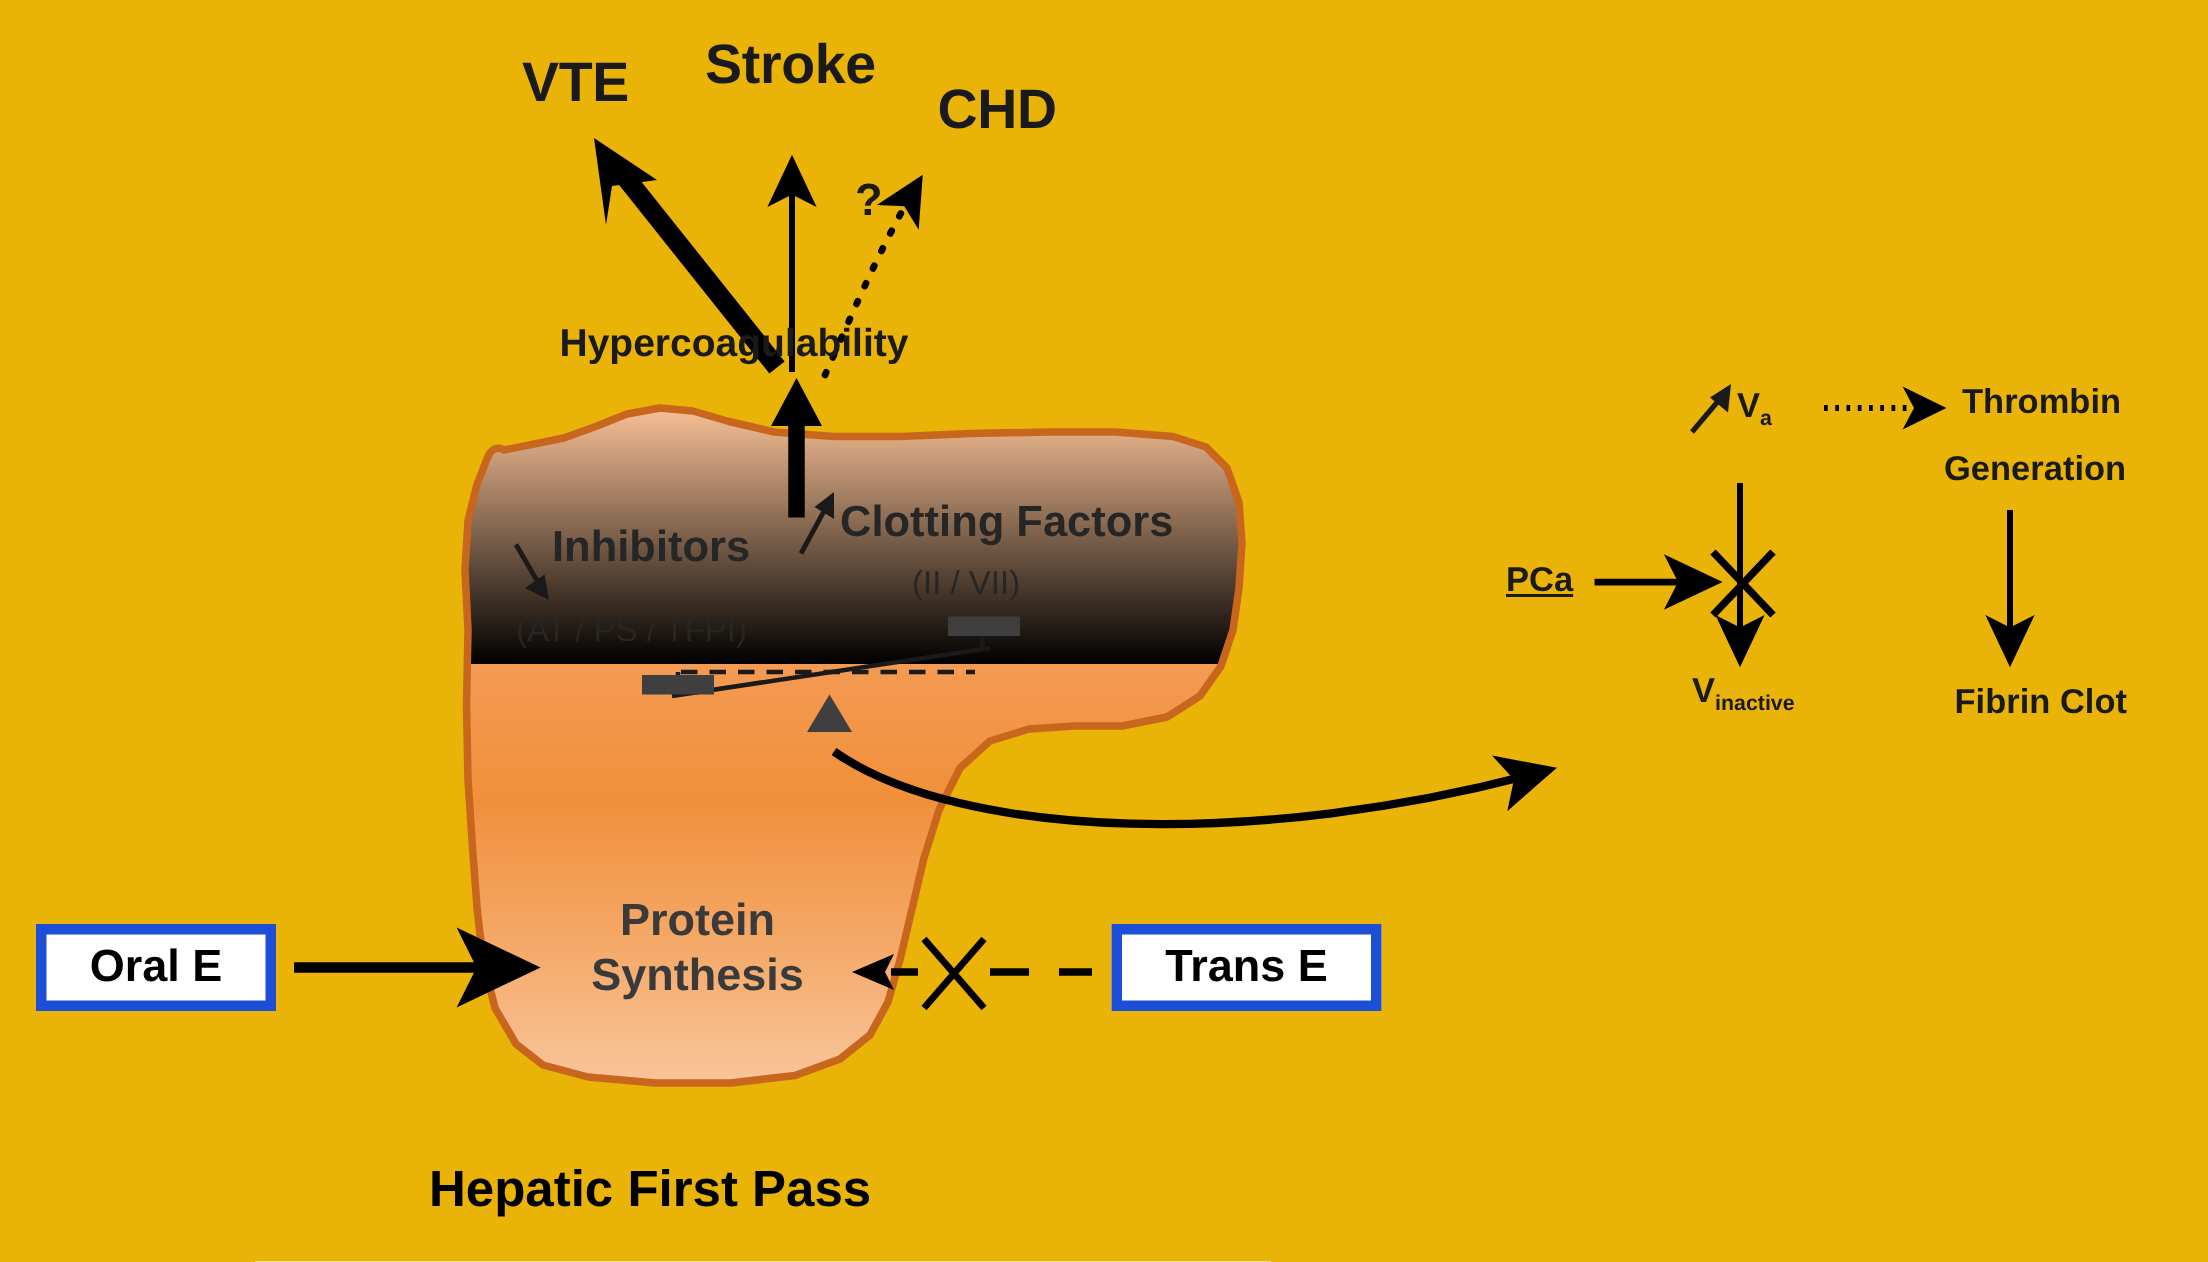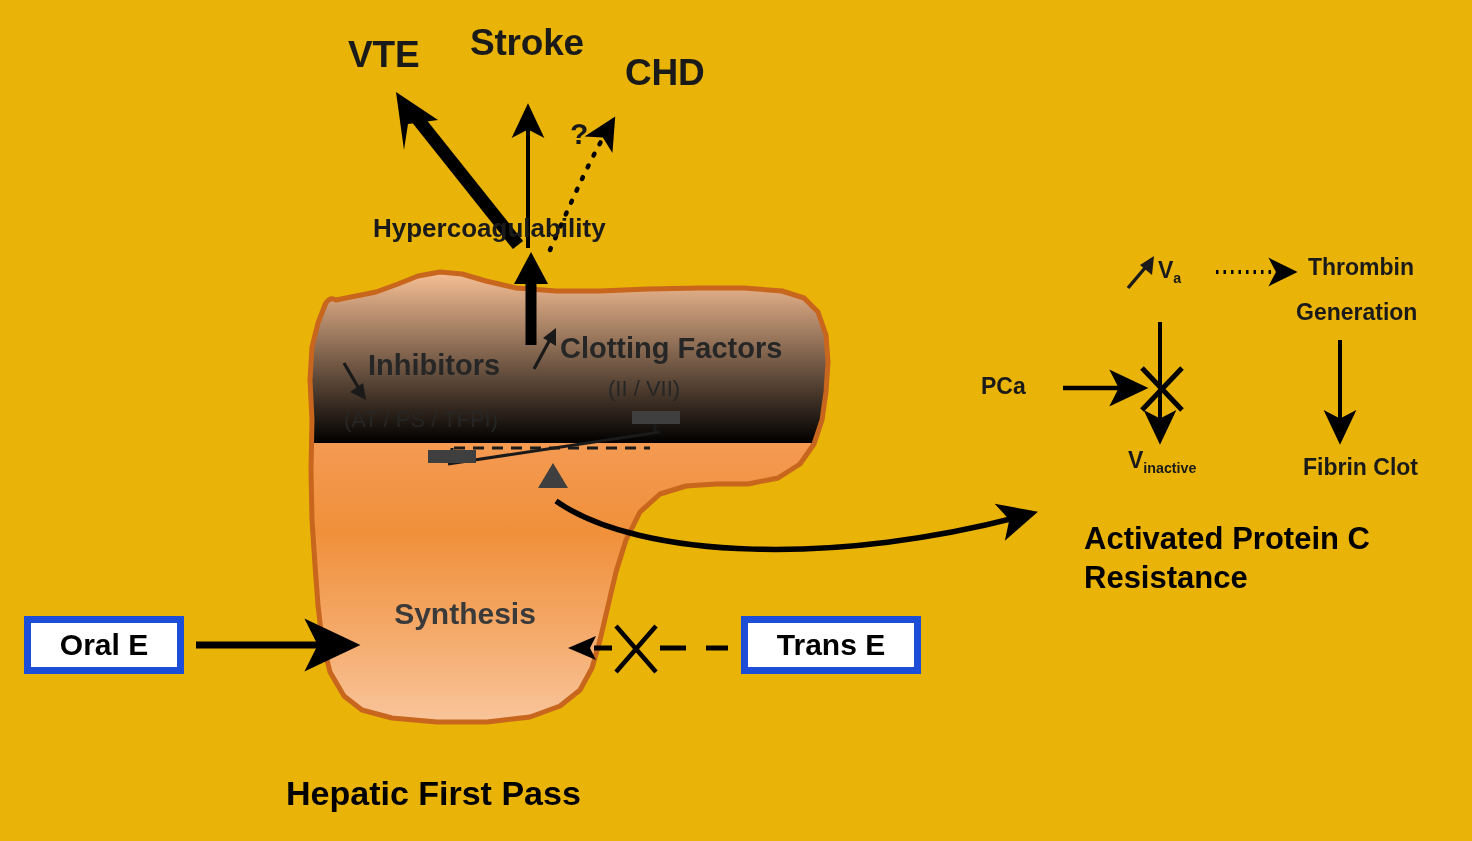--- a/index.html
+++ b/index.html
@@ -284,43 +284,40 @@
 
   <div class="lbl liver-head" style="left:560px; top:332px;">Clotting Factors</div>
 
   <div class="lbl liver-sub" style="left:608px; top:377px;">(II / VII)</div>
 
   <div class="lbl liver-head" style="left:368px; top:349px;">Inhibitors</div>
 
   <div class="lbl liver-sub" style="left:344px; top:408px;">(AT / PS / TFPI)</div>
 
   <div class="lbl protein-syn" style="left:375px; top:596px; width:180px;">
+    <div>Protein</div>
     <div>Synthesis</div>
   </div>
 
   <div class="boxlabel" style="left:24px; top:616px; width:160px; height:58px;">Oral E</div>
 
   <div class="boxlabel" style="left:741px; top:616px; width:180px; height:58px;">Trans E</div>
 
   <div class="lbl footer-title" style="left:286px; top:774px;">Hepatic First Pass</div>
 
   <div class="lbl rt-small" style="left:1158px; top:258px;">
     <span>V</span><span class="rt-sub">a</span>
   </div>
 
   <div class="lbl rt-small" style="left:1128px; top:448px;">
     <span>V</span><span class="rt-sub">inactive</span>
   </div>
 
-  <div class="lbl rt-small" style="left:981px; top:374px;">PCa</div>
+  <div class="lbl rt-small" style="left:1004px; top:374px;text-decoration:underline;">PCa</div>
 
   <div class="lbl rt-small" style="left:1308px; top:255px;text-align:right;">Thrombin</div>
 
   <div class="lbl rt-small" style="left:1296px; top:300px;">Generation</div>
 
   <div class="lbl rt-small" style="left:1303px; top:455px;">Fibrin Clot</div>
 
-  <div class="lbl apc-title" style="left:1084px; top:520px;">
-    <div>Activated Protein C</div>
-    <div>Resistance</div>
-  </div>
 
 </div>
 
 </body></html>

